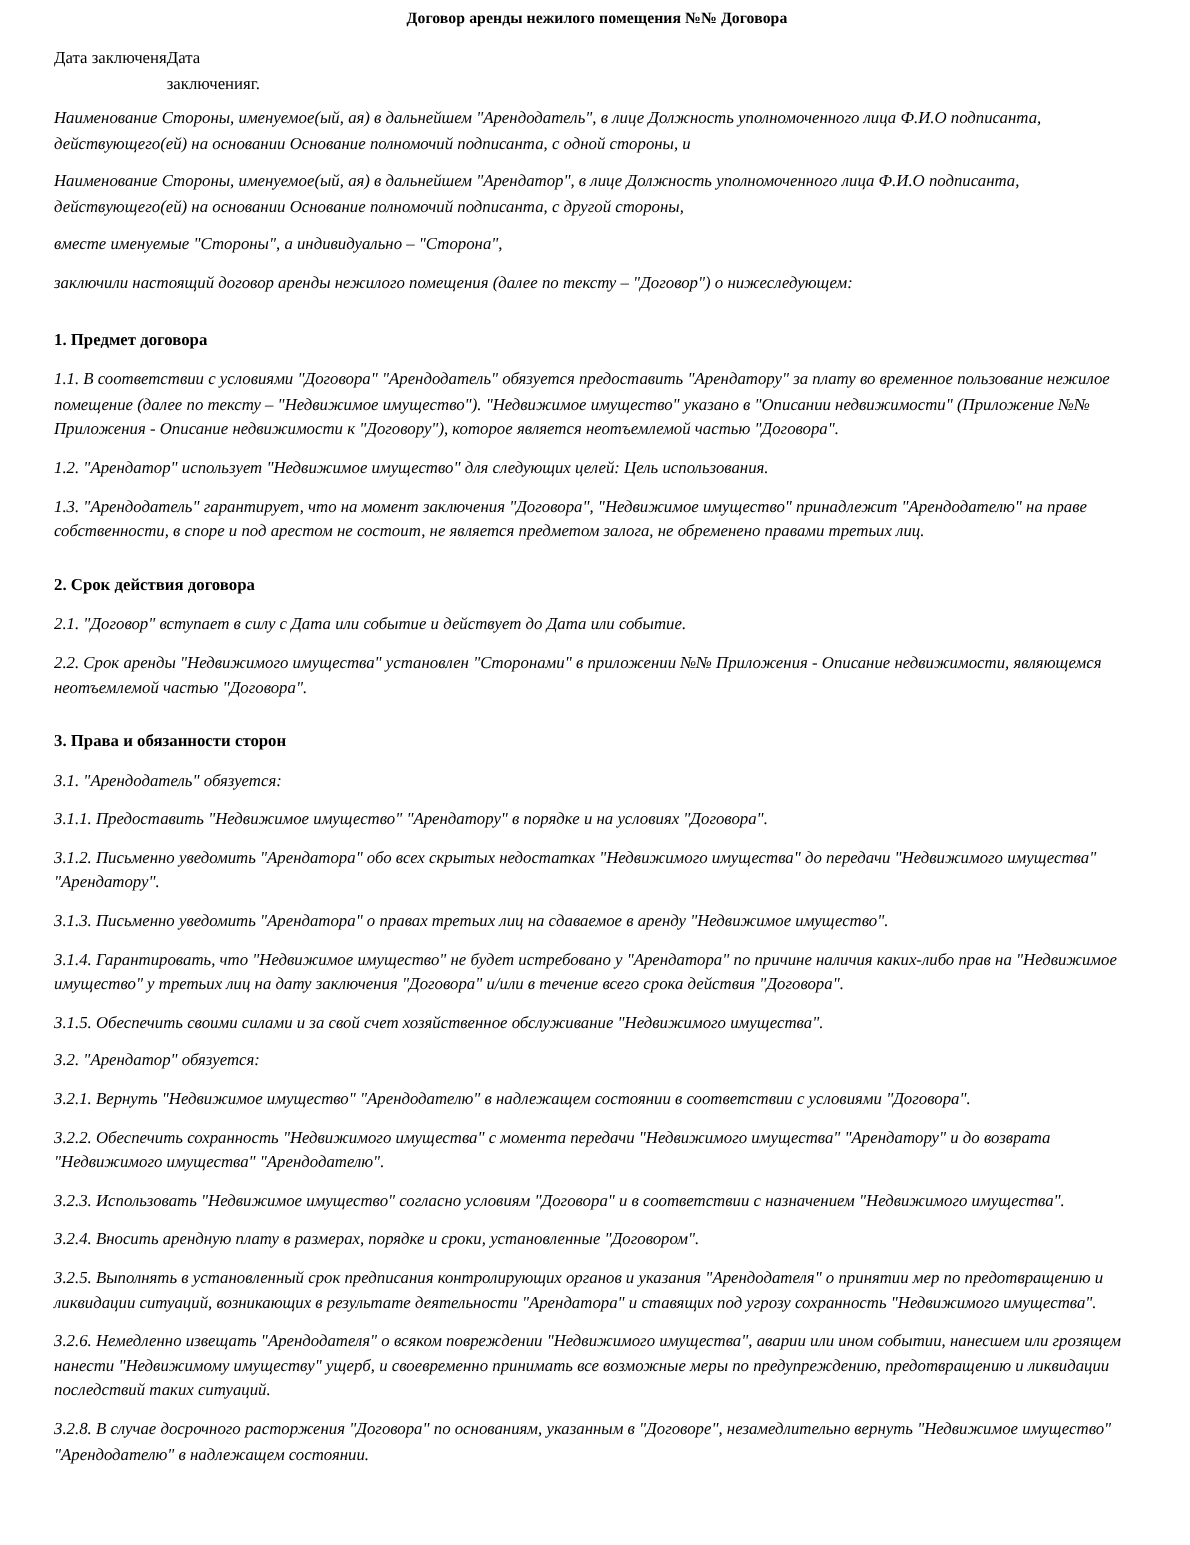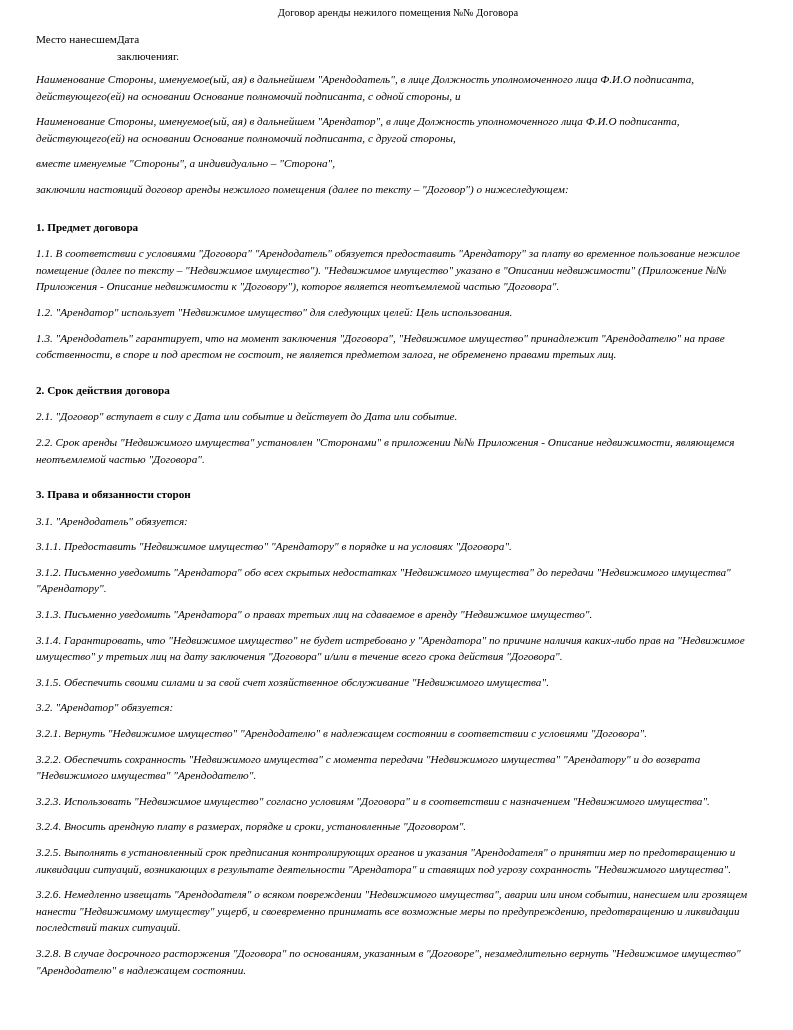--- a/index.html
+++ b/index.html
@@ -22,21 +22,21 @@
     overflow: hidden;
     box-sizing: border-box;
     padding: 0;
   }
   .content {
     padding: 6px 33px 0 36px;
     box-sizing: border-box;
   }
   .doc-title {
     text-align: center;
-    font-weight: normal;
+    font-weight: bold;
     font-size: 10.5px;
     line-height: 14px;
     margin: 0 0 11px 0;
     letter-spacing: 0.05px;
   }
   .header-block {
     margin: 0 0 6px 0;
     font-size: 11.2px;
     line-height: 17px;
   }
@@ -73,21 +73,21 @@
 </head>
 <body>
 
 <div class="page">
   <div class="content">
 
     <h1 class="doc-title">Договор аренды нежилого помещения №№ Договора</h1>
 
     <div class="header-block">
       <div class="header-row">
-        <div class="header-place">Место нанесшем</div>
+        <div class="header-place">Дата заключеня</div>
         <div class="header-date">
           <div>Дата</div>
           <div>заключенияг.</div>
         </div>
       </div>
     </div>
 
     <p class="para">Наименование Стороны, именуемое(ый, ая) в дальнейшем "Арендодатель", в лице Должность уполномоченного лица Ф.И.О подписанта, действующего(ей) на основании Основание полномочий подписанта, с одной стороны, и</p>
     <p class="para">Наименование Стороны, именуемое(ый, ая) в дальнейшем "Арендатор", в лице Должность уполномоченного лица Ф.И.О подписанта, действующего(ей) на основании Основание полномочий подписанта, с другой стороны,</p>
     <p class="para">вместе именуемые "Стороны", а индивидуально – "Сторона",</p>

